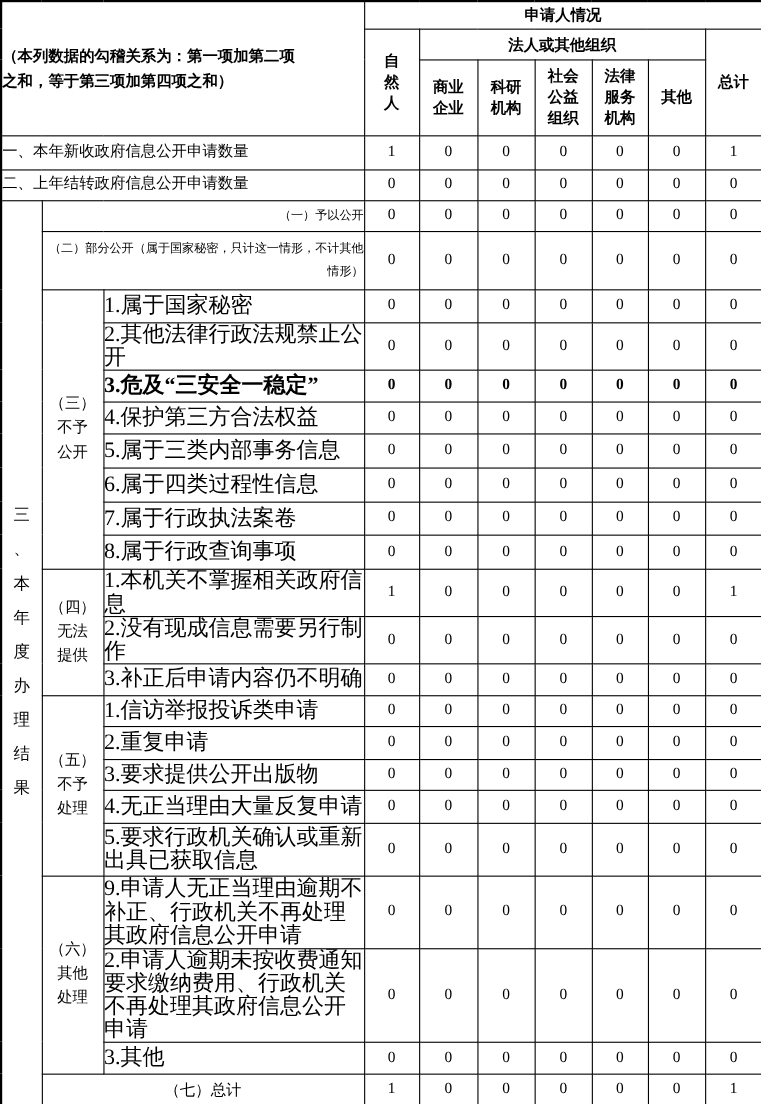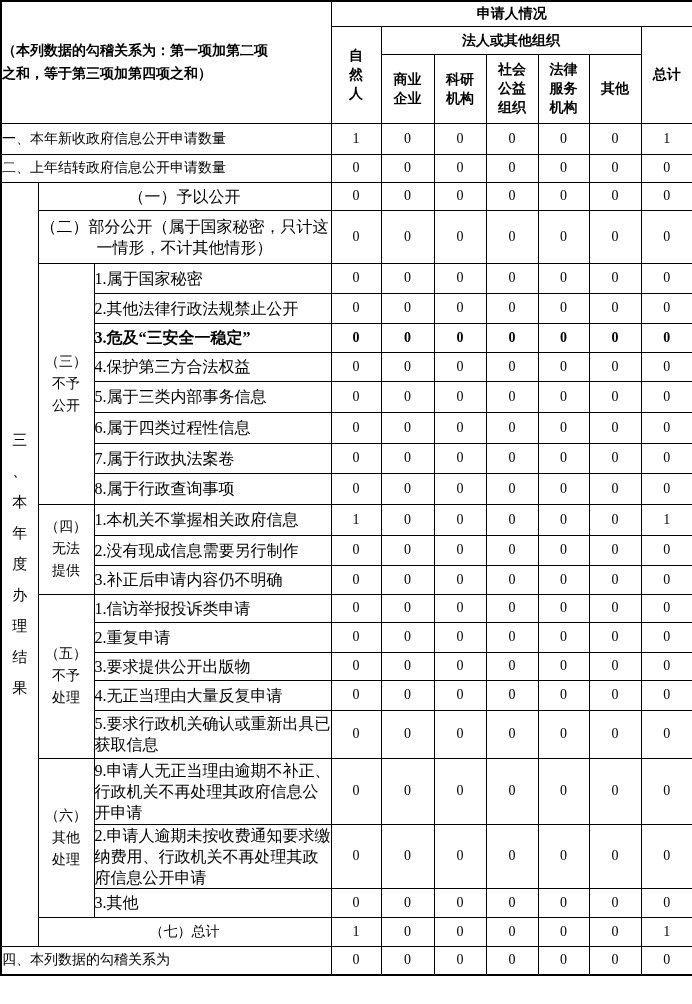--- a/index.html
+++ b/index.html
@@ -41,29 +41,29 @@
     line-height: 19px;
     font-family: "Liberation Sans", "DejaVu Sans", sans-serif;
   }
   td.label {
     text-align: left;
     padding: 0 2px 0 4px;
     font-size: 14px;
     line-height: 20px;
   }
   td.sub {
-    text-align: center;
+    text-align: right;
     padding: 0 5px 0 10px;
-    font-size: 16px;
+    font-size: 11px;
     line-height: 21px;
   }
   td.item {
     text-align: left;
     padding: 0 3px 0 4px;
-    font-size: 16px;
+    font-size: 20px;
     line-height: 21px;
   }
   td.group {
     text-align: center;
     white-space: pre-line;
     font-size: 14px;
     line-height: 22px;
   }
   td.vert {
     text-align: center;

